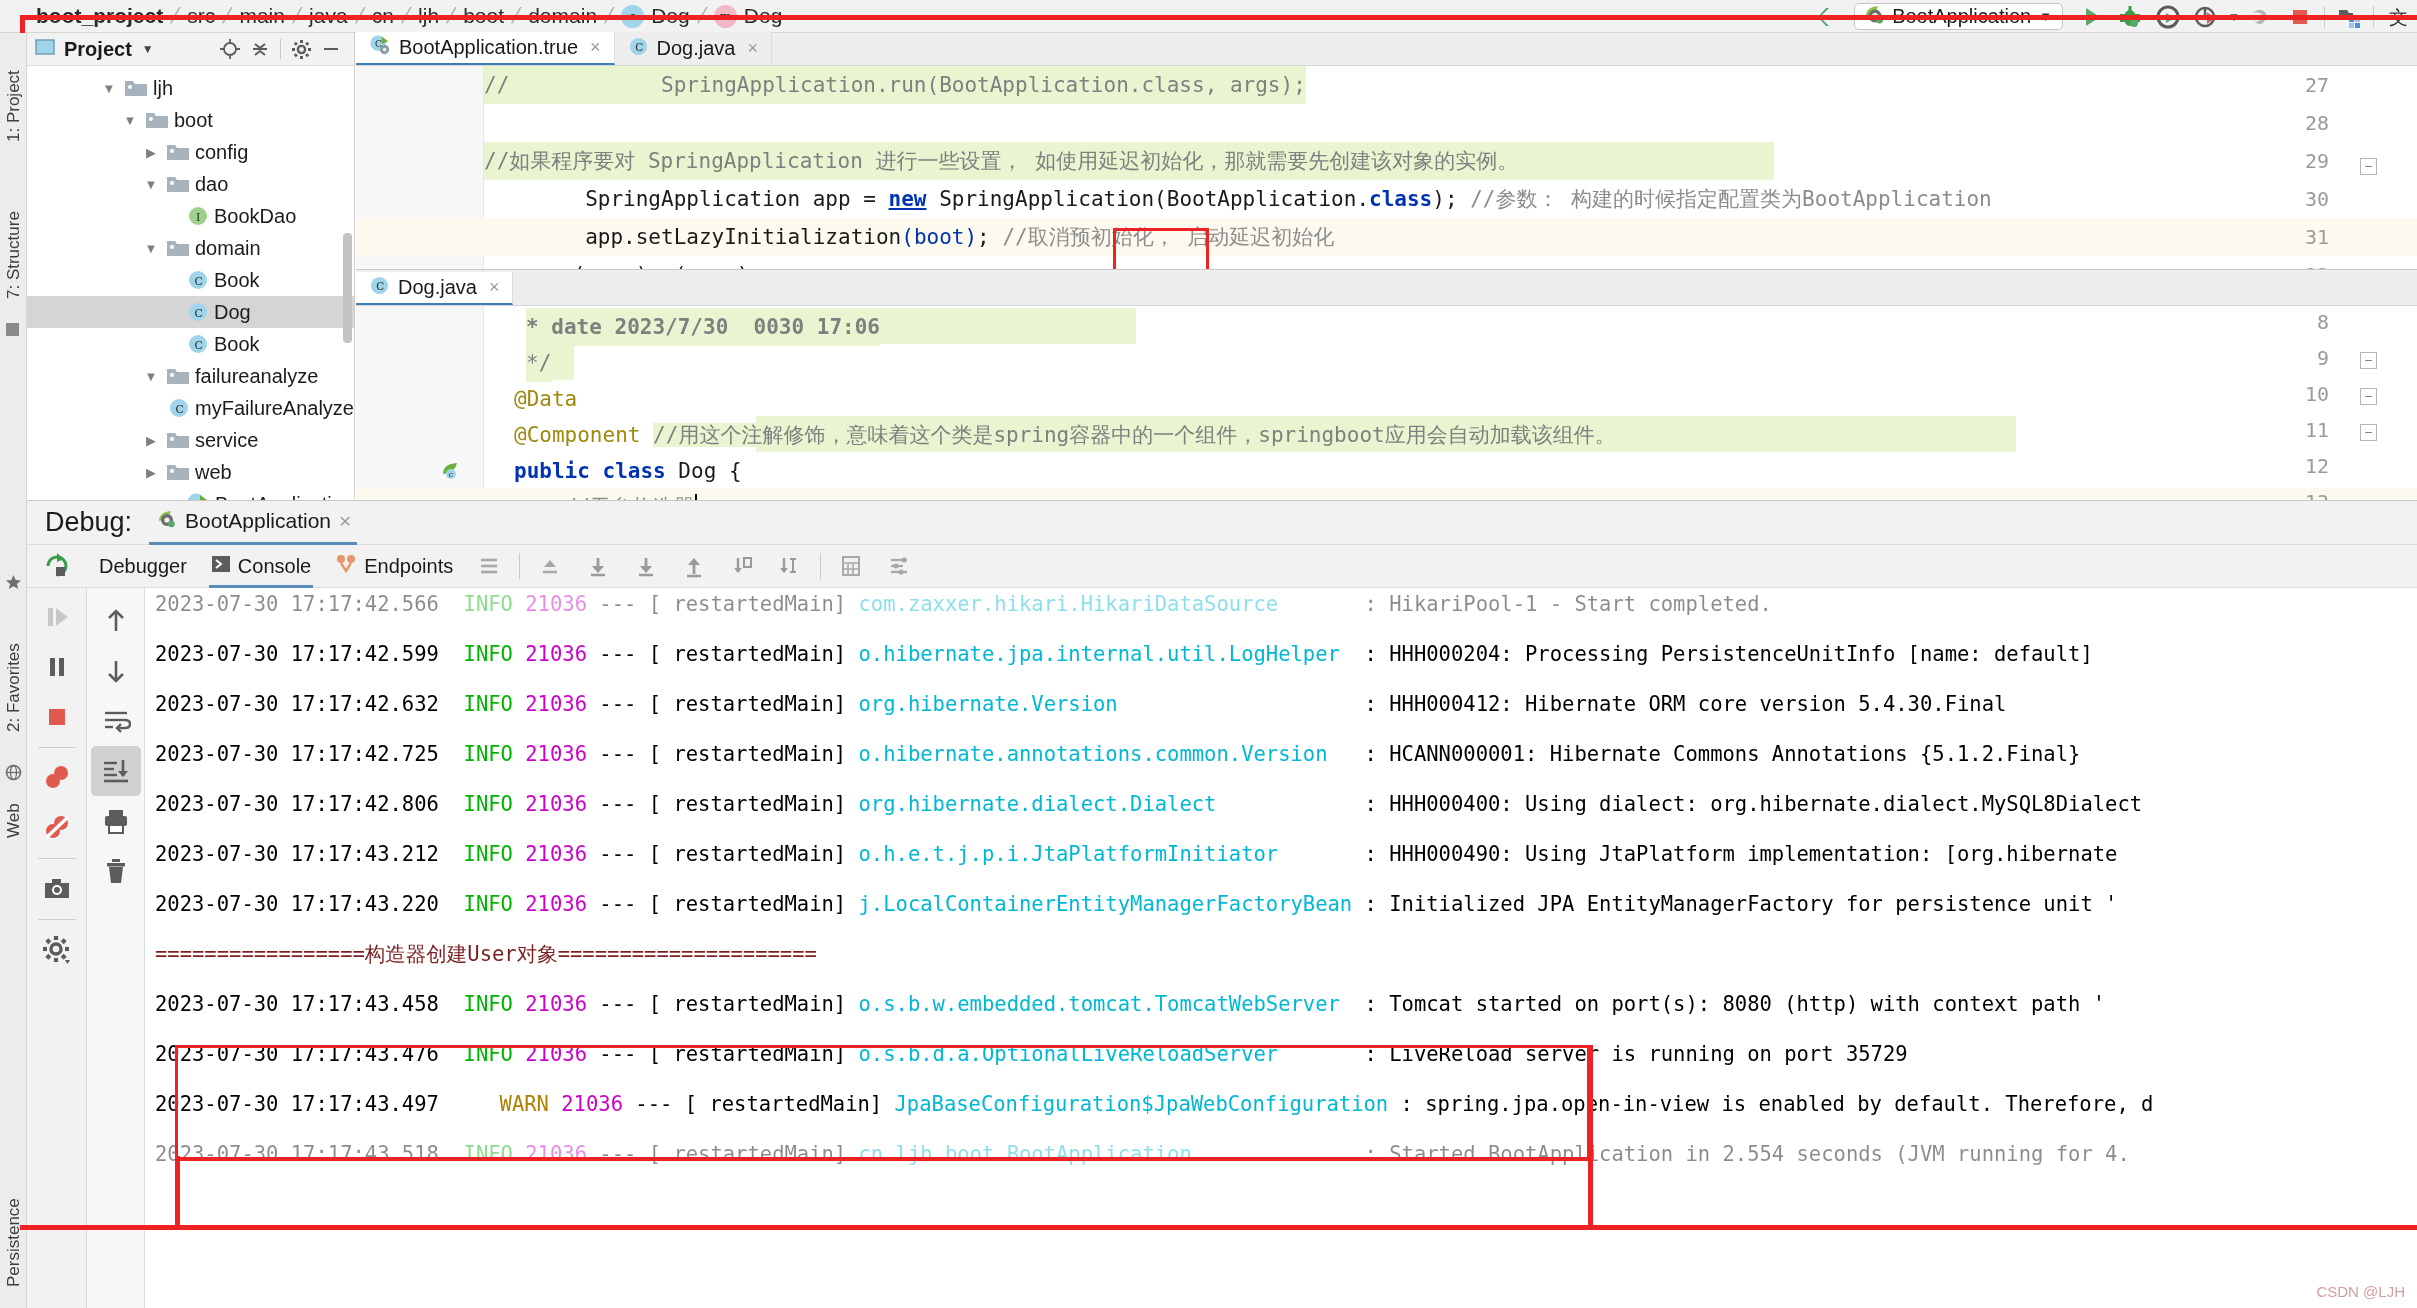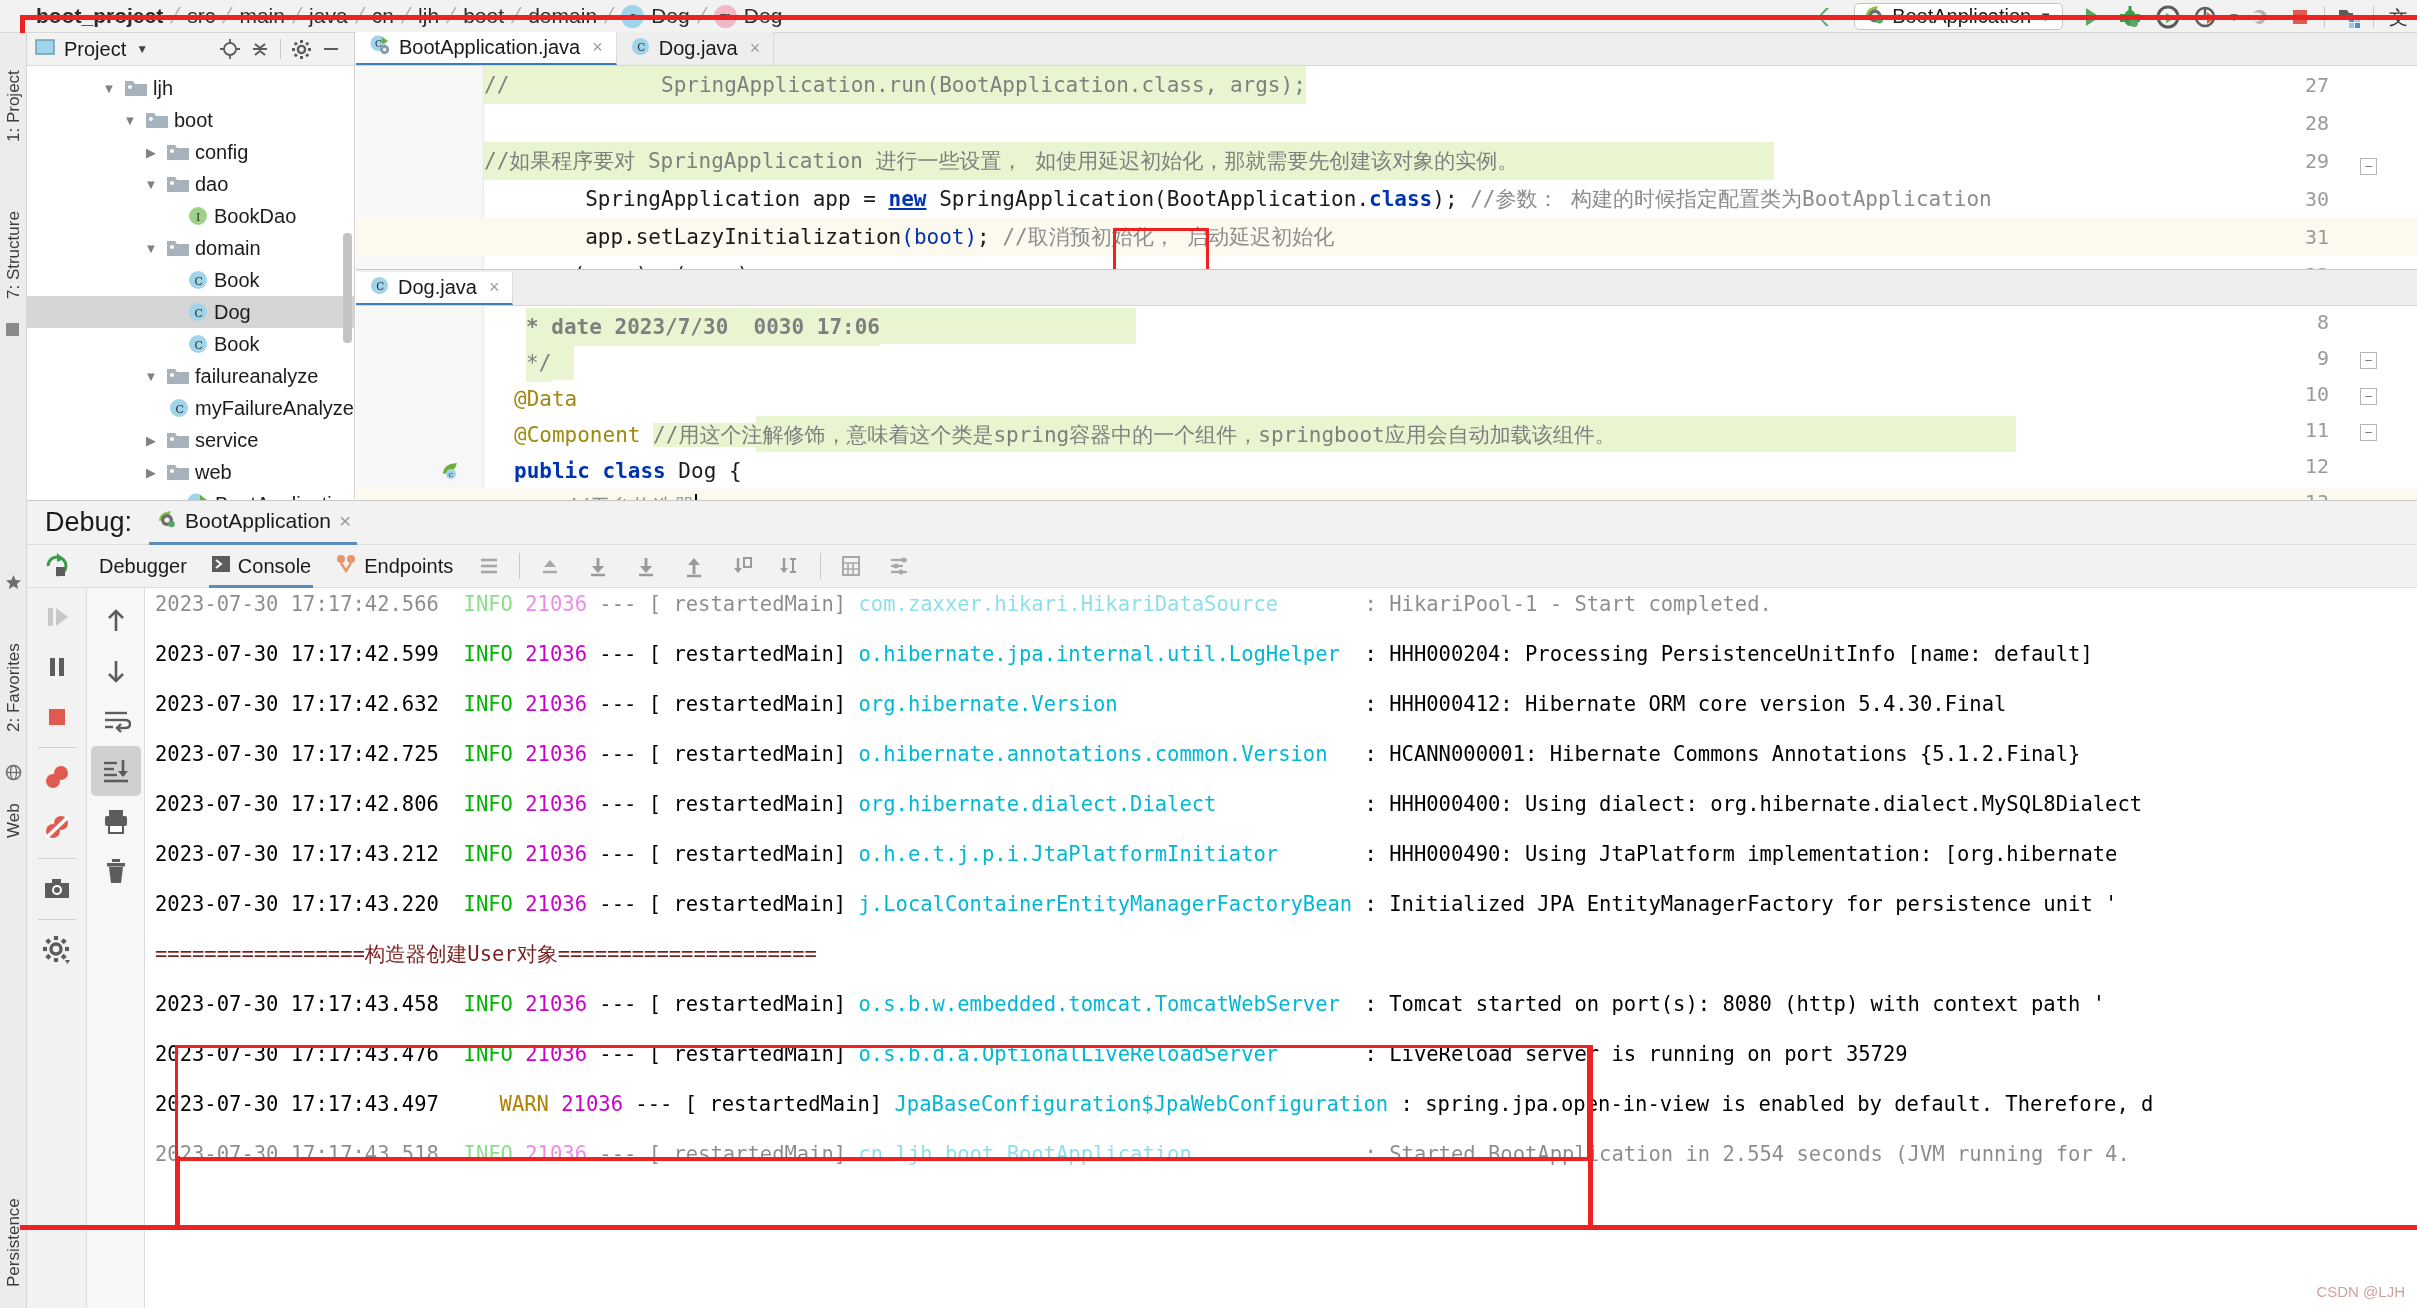--- a/index.html
+++ b/index.html
@@ -64,21 +64,21 @@
 
   
   #projectpanel {
     position:absolute; left:27px; top:33px; width:328px; height:466px;
     background:#ffffff; border-right:1px solid #cfcfcf;
   }
   #project-header {
     height:33px; background:#f2f2f2; display:flex; align-items:center;
     border-bottom:1px solid #dcdcdc; padding:0 8px;
   }
-  #project-title { font-size:20px; margin-left:9px; color:#1a1a1a;}
+  #project-title { font-size:20px; margin-left:9px; color:#1a1a1a;font-weight:bold;}
   .hdr-icon { width:30px; height:30px; display:flex; align-items:center; justify-content:center;}
   .tree { padding-top:6px; font-size:20px; }
   .trow { height:32px; display:flex; align-items:center; white-space:nowrap; }
   .trow.sel { background:#d5d5d5; }
   .tw { display:inline-block; width:18px; text-align:center; color:#808080; font-size:13px;}
   .tlabel { color:#1c1c1c; margin-left:5px; }
 
   
   #ed1tabs {
     position:absolute; left:356px; top:33px; width:2061px; height:33px;
@@ -598,21 +598,21 @@
 
 <div id="ed1tabs">
     <div class="etab active">
       <span><svg width="22" height="22" viewBox="0 0 24 24">
           <circle cx="10" cy="10" r="8.5" fill="#9fd4ea"></circle>
           <text x="6.5" y="14.5" font-size="10" fill="#2a2a2a" font-family="DejaVu Serif">C</text>
           <path d="M14 3 L21 8 L14 11 Z" fill="#6aaf3c"></path>
           <circle cx="17" cy="17" r="5" fill="#8a9aa3"></circle>
           <circle cx="17" cy="17" r="2" fill="#e9e9e9"></circle>
         </svg></span>
-      <span>BootApplication.java</span>
+      <span>BootApplication.true</span>
       <span class="x">×</span>
     </div>
     <div class="etab">
       <span><svg width="21" height="21" viewBox="0 0 22 22">
           <circle cx="11" cy="11" r="9" fill="#9fd4ea"></circle>
           <text x="7.5" y="15.5" font-size="11" fill="#2a2a2a" font-family="DejaVu Serif">C</text>
         </svg></span>
       <span>Dog.java</span>
       <span class="x">×</span>
     </div>

